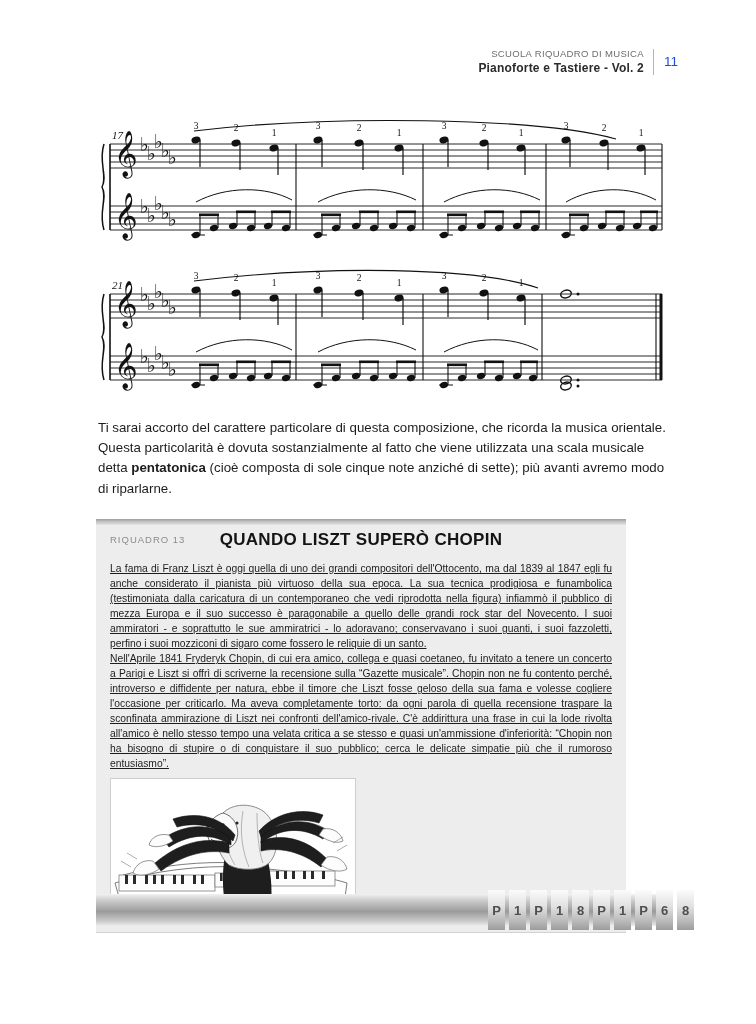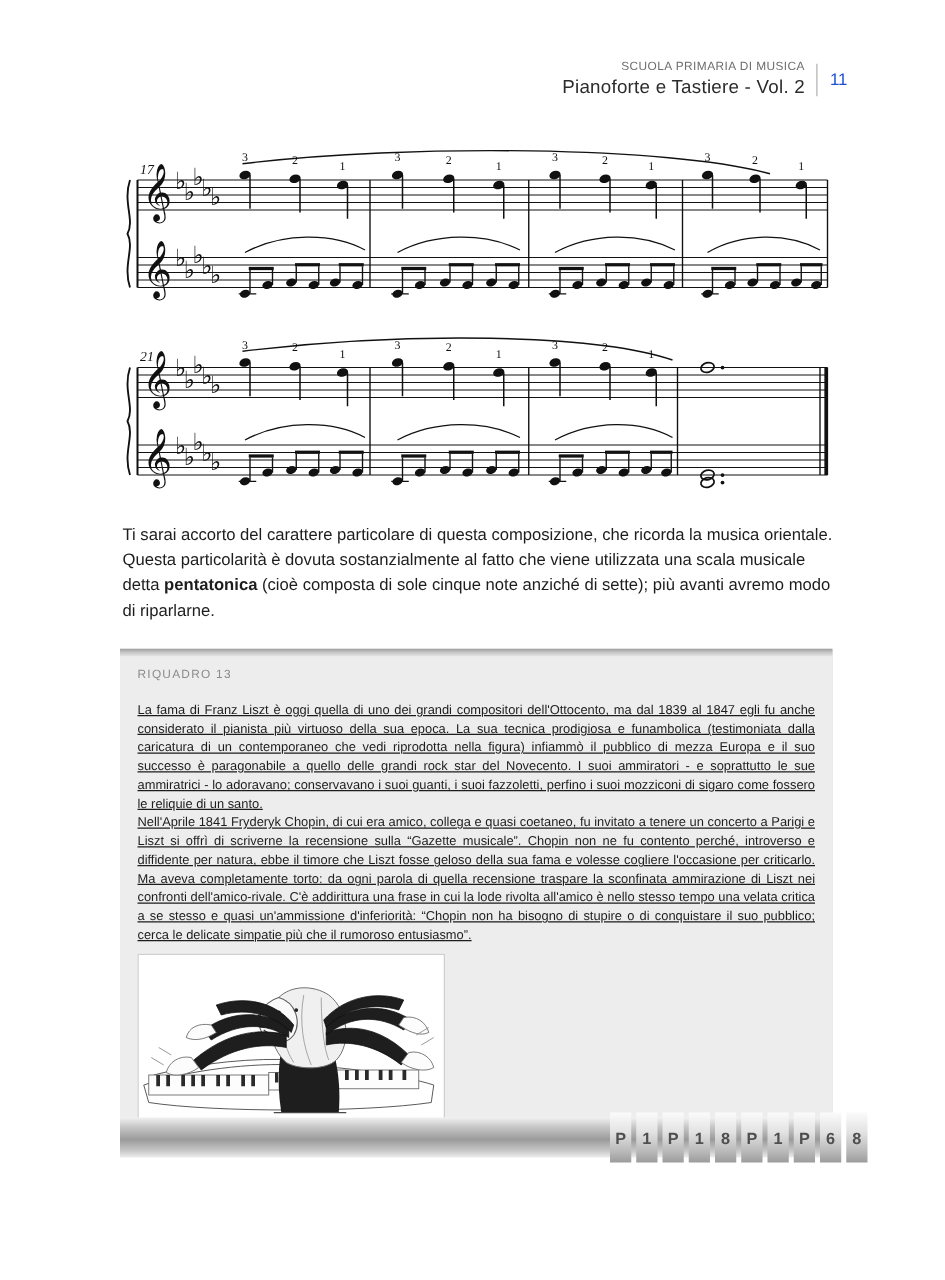--- a/index.html
+++ b/index.html
@@ -28,22 +28,22 @@
     text-align: right;
     padding-right: 9px;
     line-height: 1.25;
   }
   .header-line1 {
     font-size: 9.5px;
     letter-spacing: 0.35px;
     color: #6d6d6d;
   }
   .header-line2 {
-    font-size: 15px;
-    font-weight: normal;
+    font-size: 12px;
+    font-weight: bold;
     letter-spacing: 0.2px;
     color: #2b2b2b;
     margin-top: 1px;
   }
   .header-divider {
     width: 1px;
     height: 26px;
     background: #b4b4b4;
   }
   .page-number {
@@ -73,21 +73,21 @@
     line-height: 1.52;
     color: #1d1d1d;
   }
   .prose b { font-weight: bold; }
 
   
   .riquadro {
     position: absolute;
     left: 96px;
     top: 519px;
-    width: 570px;
+    width: 530px;
     background: #ededed;
     box-shadow: 0 1px 0 #d2d2d2;
   }
   .riquadro-topbar {
     height: 6px;
     background: linear-gradient(to bottom, #9d9d9d 0%, #c3c3c3 45%, #e4e4e4 100%);
   }
   .riquadro-head {
     position: relative;
     height: 36px;
@@ -177,21 +177,21 @@
     font-size: 13px;
     font-weight: bold;
     color: #4f4f4f;
   }
 </style>
 </head>
 <body>
 
 <div class="page-header">
   <div class="header-titles">
-    <div class="header-line1">SCUOLA PRIMARIA DI MUSICA</div>
+    <div class="header-line1">SCUOLA RIQUADRO DI MUSICA</div>
     <div class="header-line2">Pianoforte e Tastiere - Vol. 2</div>
   </div>
   <div class="header-divider"></div>
   <div class="page-number">11</div>
 </div>
 
 <div class="music-system" id="system-1">
   <svg class="music-svg" width="570" height="140" viewBox="0 0 570 140" xmlns="http://www.w3.org/2000/svg">
     <g stroke="#111" stroke-width="0.9" fill="none">
 
@@ -525,20 +525,21 @@
     </g>
   </svg>
 </div>
 
 <div class="prose"><span>Ti sarai accorto del carattere particolare di questa composizione, che ricorda la musica orientale. Questa particolarità è dovuta sostanzialmente al fatto che viene utilizzata una scala musicale detta </span><b>pentatonica</b><span> (cioè composta di sole cinque note anziché di sette); più avanti avremo modo di riparlarne.</span></div>
 
 <div class="riquadro">
   <div class="riquadro-topbar"></div>
   <div class="riquadro-head">
     <div class="riquadro-tag">RIQUADRO 13</div>
+    <div class="riquadro-title">QUANDO LISZT SUPERÒ CHOPIN</div>
   </div>
   <div class="riquadro-body">
     <p>La fama di Franz Liszt è oggi quella di uno dei grandi compositori dell'Ottocento, ma dal 1839 al 1847 egli fu anche considerato il pianista più virtuoso della sua epoca. La sua tecnica prodigiosa e funambolica (testimoniata dalla caricatura di un contemporaneo che vedi riprodotta nella figura) infiammò il pubblico di mezza Europa e il suo successo è paragonabile a quello delle grandi rock star del Novecento. I suoi ammiratori - e soprattutto le sue ammiratrici - lo adoravano; conservavano i suoi guanti, i suoi fazzoletti, perfino i suoi mozziconi di sigaro come fossero le reliquie di un santo.</p>
     <p>Nell'Aprile 1841 Fryderyk Chopin, di cui era amico, collega e quasi coetaneo, fu invitato a tenere un concerto a Parigi e Liszt si offrì di scriverne la recensione sulla “Gazette musicale”. Chopin non ne fu contento perché, introverso e diffidente per natura, ebbe il timore che Liszt fosse geloso della sua fama e volesse cogliere l'occasione per criticarlo. Ma aveva completamente torto: da ogni parola di quella recensione traspare la sconfinata ammirazione di Liszt nei confronti dell'amico-rivale. C'è addirittura una frase in cui la lode rivolta all'amico è nello stesso tempo una velata critica a se stesso e quasi un'ammissione d'inferiorità: “Chopin non ha bisogno di stupire o di conquistare il suo pubblico; cerca le delicate simpatie più che il  rumoroso entusiasmo”.</p>
     <div class="clearfix">
       <div class="figure-box">
         <svg class="figure-svg" width="242" height="132" viewBox="0 0 242 132" xmlns="http://www.w3.org/2000/svg">
           <rect width="242" height="132" fill="#ffffff"></rect>
 
           <g stroke="#5a5a5a" fill="none" stroke-width="0.8">

